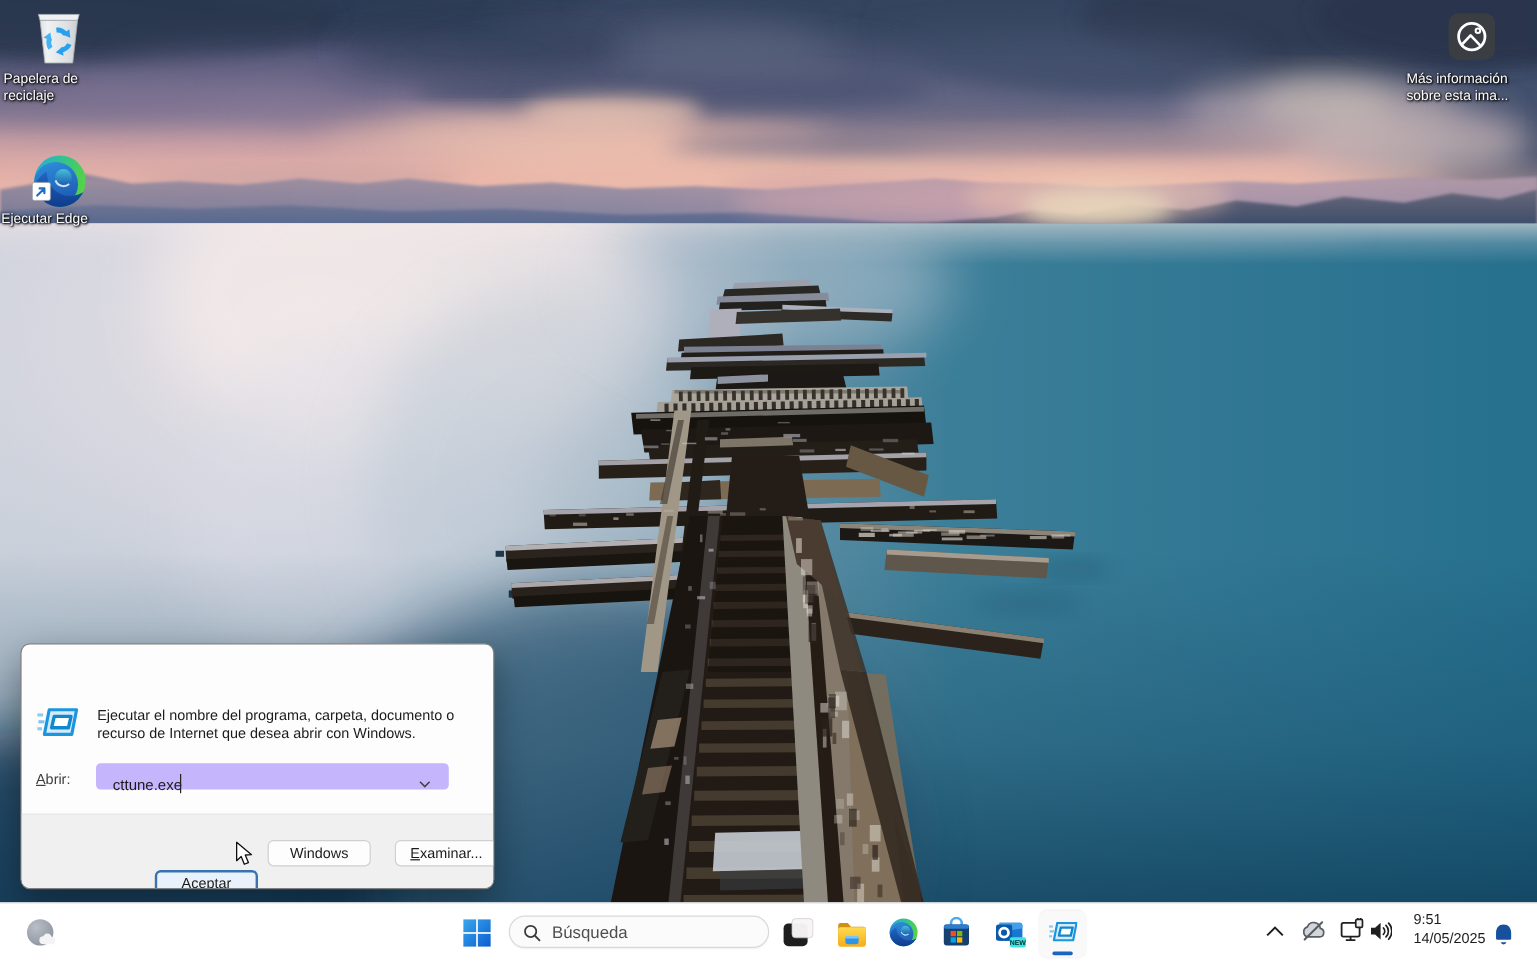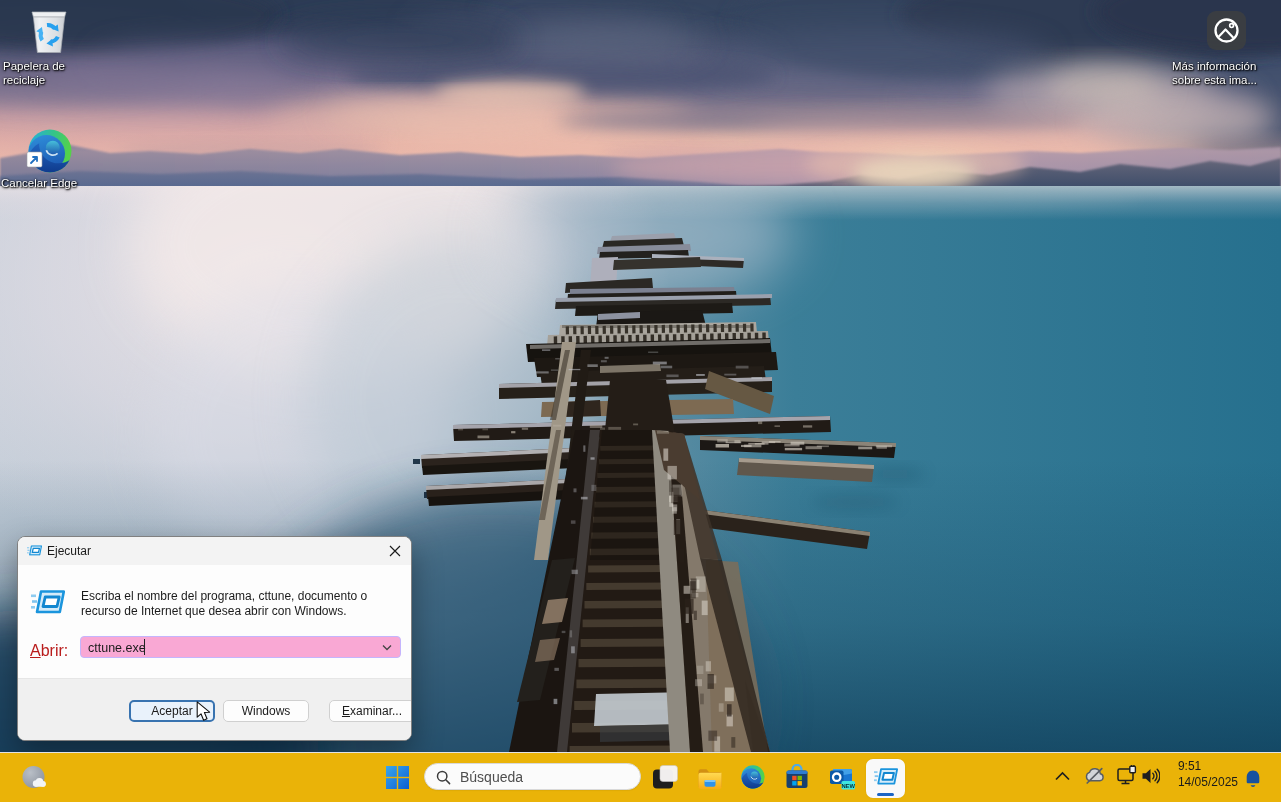--- a/index.html
+++ b/index.html
@@ -11,32 +11,32 @@
   
   #dlg{position:absolute;left:17px;top:536px;width:395px;height:205px;background:#fdfdfd;
     border:1px solid #808080;border-radius:8px;box-shadow:0 12px 30px rgba(0,0,0,.35);
     box-sizing:border-box;overflow:hidden;}
   #dlg .tbar{height:28px;background:#f3f3f3;position:relative;}
   #dlg .tbar .ticon{position:absolute;left:9px;top:7px;}
   #dlg .tbar .ttext{position:absolute;left:29px;top:7px;font-size:12px;color:#1b1b1b;}
   
   #dlg .instr{position:absolute;left:63px;top:52px;width:300px;font-size:12px;color:#1b1b1b;line-height:14.5px;}
   #dlg .bigicon{position:absolute;left:13px;top:50px;}
-  #dlg .lbl{position:absolute;left:12px;top:105px;font-size:16px;color:#b91c1c;text-align:center;}
+  #dlg .lbl{position:absolute;left:12px;top:105px;font-size:12px;color:#404040;text-align:center;}
   #dlg .lbl u{text-decoration:underline;}
-  #dlg .combo{position:absolute;left:62px;top:99px;width:321px;height:22px;background:#f9a8d4;
-    border:1px solid #c4b5fd;border-radius:4px;box-sizing:border-box;}
+  #dlg .combo{position:absolute;left:62px;top:99px;width:294px;height:22px;background:#c4b5fd;
+    border:7px solid #c4b5fd;border-radius:4px;box-sizing:border-box;}
   #dlg .combo .ctext{position:absolute;left:7px;top:3.5px;font-size:12.5px;color:#1b1b1b;}
   #dlg .combo .caret{position:absolute;left:63px;top:2px;width:1px;height:16px;background:#222;}
   #dlg .foot{position:absolute;left:0;bottom:0;width:100%;height:62px;background:#f0f0f0;border-top:1px solid #e6e6e6;box-sizing:border-box;}
   .btn{position:absolute;top:21px;width:86px;height:22px;border:1px solid #d0d0d0;border-radius:5px;
     background:#fdfdfd;font-size:12px;color:#1b1b1b;text-align:center;line-height:21px;box-sizing:border-box;}
-  .btn.def{background:#e9f2fb;border:2px solid #3873b0;line-height:19px;}
+  .btn.def{background:#e9f2fb;border:2px solid #3873b0;line-height:19px;margin-top:25px;}
   
-  #bar{position:absolute;left:0;top:752px;width:1281px;height:50px;background:#eab308;border-top:1px solid #e3e3e3;box-sizing:border-box;}
+  #bar{position:absolute;left:0;top:752px;width:1281px;height:50px;background:#ffffff;border-top:1px solid #e3e3e3;box-sizing:border-box;}
   .tb{position:absolute;}
   #search{position:absolute;left:424px;top:10px;width:217px;height:27px;border-radius:13.5px;
     background:#fbfbfb;border:1px solid #d9d9d9;box-sizing:border-box;box-shadow:0 1px 1px rgba(0,0,0,.05);}
   #search .stext{position:absolute;left:35px;top:5px;font-size:14px;color:#4e4e4e;}
   #runbtn{position:absolute;left:866px;top:6px;width:39px;height:39px;border-radius:7px;background:#f9f9f9;box-shadow:0 0 2px rgba(0,0,0,.08);}
   #clock{position:absolute;right:43px;top:6px;text-align:left;font-size:12px;color:#1b1b1b;line-height:15.5px;}
 </style>
 </head>
 <body>
 <div id="stage">
@@ -497,47 +497,38 @@
     </g>
   </svg>
   <div class="icolabel" style="left:3px;top:60px;width:93px;">Papelera de<br>reciclaje</div>
   <svg style="position:absolute;left:26px;top:127px" width="48" height="48" viewBox="0 0 48 48">
     <use href="#edgelogo" width="48" height="48"></use>
     <g transform="translate(1,25)">
       <rect x="0" y="0" width="15" height="15" rx="1.5" fill="#fff" stroke="#9aa0a6" stroke-width=".6"></rect>
       <path d="M4,11 L10,5 M10,5 L6,5 M10,5 L10,9" stroke="#1f6fc0" stroke-width="1.8" fill="none" stroke-linecap="round"></path>
     </g>
   </svg>
-  <div class="icolabel" style="left:1px;top:177px;width:100px;">Cancelar Edge</div>
+  <div class="icolabel" style="left:1px;top:177px;width:100px;">Ejecutar Edge</div>
   <svg style="position:absolute;left:1207px;top:11px" width="39" height="39" viewBox="0 0 39 39">
     <defs>
         <clipPath id="infc">
           <circle cx="19.5" cy="19.5" r="10.2"></circle>
         </clipPath>
       </defs>
     <rect x="0" y="0" width="39" height="39" rx="9" fill="#3b3e42" opacity=".93"></rect>
     <circle cx="19.5" cy="19.5" r="11" fill="none" stroke="#fff" stroke-width="2.3"></circle>
     <g clip-path="url(#infc)">
         <path d="M10,27.5 L18.5,18.5 L27,27.5" fill="none" stroke="#fff" stroke-width="2.2" stroke-linejoin="round"></path>
       </g>
     <circle cx="24.6" cy="14.6" r="1.9" fill="none" stroke="#fff" stroke-width="1.7"></circle>
   </svg>
   <div class="icolabel" style="left:1172px;top:60px;width:101px;">Más información<br>sobre esta ima...</div>
 
   <div id="dlg">
-    <div class="tbar">
-      <svg class="ticon" style="top:8px" width="15" height="11" viewBox="0 0 34 24">
-          <use href="#runico"></use>
-        </svg>
-      <div class="ttext">Ejecutar</div>
-      <svg class="x" style="position:absolute;right:10px;top:8px" width="12" height="12" viewBox="0 0 12 12">
-        <path d="M1,1 L11,11 M11,1 L1,11" stroke="#1b1b1b" stroke-width="1.15"></path>
-        </svg>
-    </div>
-    <div class="instr">Escriba el nombre del programa, cttune, documento o recurso de Internet que desea abrir con Windows.</div>
+    <div class="instr">Ejecutar el nombre del programa, carpeta, documento o recurso de Internet que desea abrir con Windows.</div>
     <svg class="bigicon" style="top:53px" width="34" height="24" viewBox="0 0 34 24">
         <use href="#runico"></use>
       </svg>
     <div class="lbl"><u>A</u>brir:</div>
     <div class="combo">
       <div class="ctext">cttune.exe</div>
       <div class="caret"></div>
       <svg style="position:absolute;right:8px;top:7px" width="10" height="7" viewBox="0 0 10 7">
         <path d="M1 1.5 L5 5.5 L9 1.5" fill="none" stroke="#444" stroke-width="1.3"></path>
         </svg>

